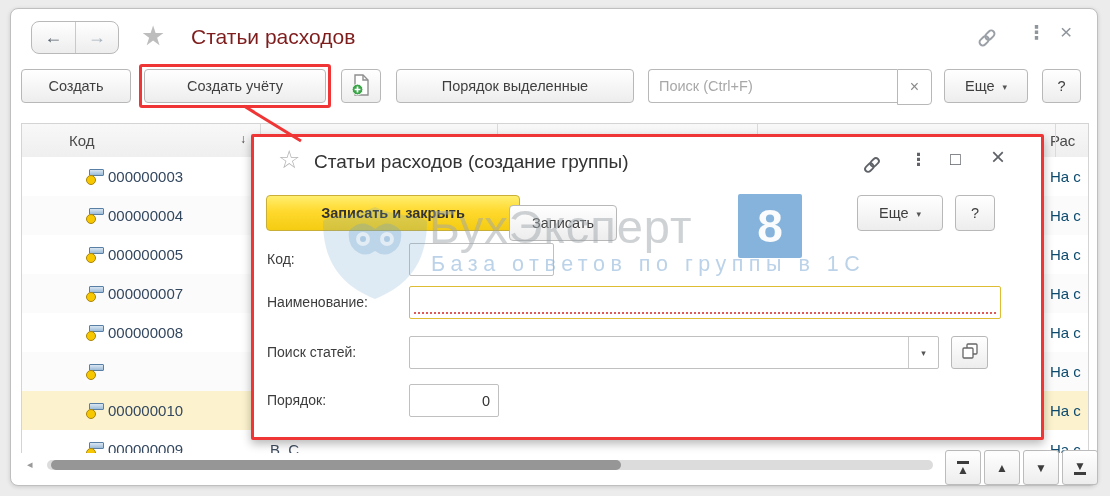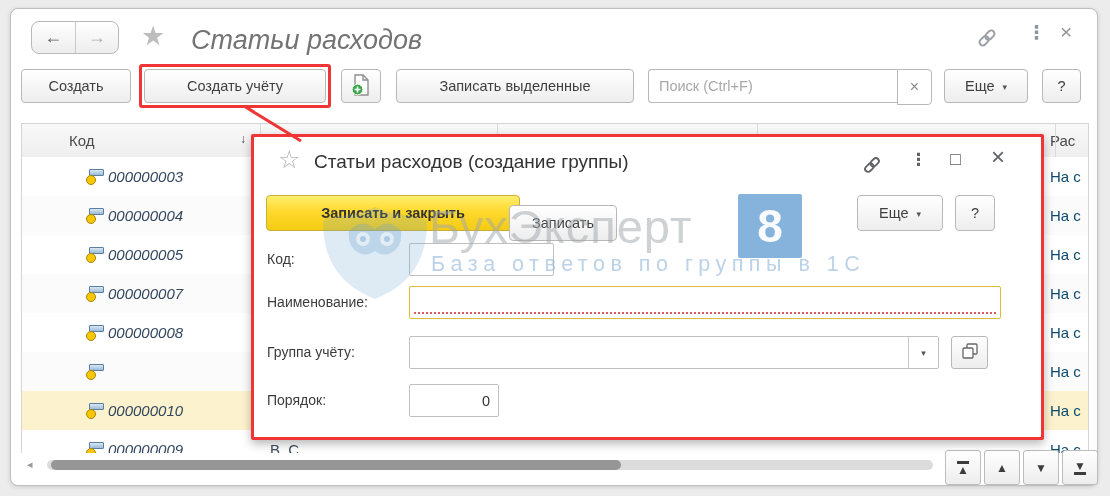--- a/index.html
+++ b/index.html
@@ -12,21 +12,21 @@
   
   #win{left:10px;top:8px;width:1088px;height:478px;background:#fff;
        border:1px solid #bfbfbf;border-radius:8px;box-shadow:0 1px 4px rgba(0,0,0,.15);}
   
   .nav-group{left:20px;top:12px;width:88px;height:33px;display:flex;
        border:1px solid #b9b9b9;border-radius:8px;background:linear-gradient(#fff,#ededed);overflow:hidden;}
   .nav-btn{flex:1;display:flex;align-items:center;justify-content:center;font-size:18px;cursor:default;}
   .nav-btn.back{color:#57636e;border-right:1px solid #c9c9c9;}
   .nav-btn.fwd{color:#a6b2bc;}
   .fav-star{left:130px;top:14px;font-size:27px;color:#bdbdbd;line-height:1;}
-  .win-title{left:180px;top:16px;font-size:27px;color:#737373;font-style:italic;}
+  .win-title{left:180px;top:16px;font-size:21px;color:#7f1d1d;}
   .hdr-ico{color:#8f959b;line-height:1;}
   .dots{font-weight:bold;letter-spacing:0;}
   
   .btn{height:34px;display:flex;align-items:center;justify-content:center;
        background:linear-gradient(#ffffff,#ededed);border:1px solid #b8b8b8;border-radius:4px;
        color:#3f3f3f;font-size:14.5px;padding:4px 10px;cursor:default;}
   .btn .caret{font-size:9px;color:#555;margin-left:8px;margin-top:2px;}
   #tb-create{left:10px;top:60px;width:110px;}
   #tb-create-group{left:133px;top:60px;width:182px;}
   #tb-newdoc{left:330px;top:60px;width:40px;}
@@ -52,21 +52,21 @@
   .th-right{position:absolute;left:1028px;top:0;line-height:33px;white-space:nowrap;overflow:hidden;width:40px;}
   .col-div{position:absolute;top:0;bottom:0;width:1px;background:#dadada;}
   .trow{position:absolute;left:0;right:0;height:39px;border-bottom:1px solid #ededed;background:#fff;font-size:15px;color:#33475f;}
   .trow.alt{background:#fbfbfb;}
   .trow.sel{background:#fcf2cd;}
   .item-ico{position:absolute;left:64px;top:10px;width:16px;height:18px;}
   .item-ico .bar{position:absolute;left:3px;top:2px;width:13px;height:5px;border:1px solid #5a7fa5;border-radius:1px;
        background:linear-gradient(#d9e6f2,#9dbcd8);}
   .item-ico .dot{position:absolute;left:0;top:8px;width:8px;height:8px;border-radius:50%;
        background:#f7c800;border:1px solid #a9840a;}
-  .trow .code{position:absolute;left:86px;top:0;line-height:39px;font-style:italic;}
+  .trow .code{position:absolute;left:86px;top:0;line-height:39px;}
   .trow .frag{position:absolute;left:248px;top:0;line-height:39px;color:#3d4c5e;}
   .trow .rcell{position:absolute;left:1028px;top:0;line-height:39px;width:40px;white-space:nowrap;overflow:hidden;color:#0c4a6e;}
   
   #hscroll{left:10px;top:444px;width:920px;height:24px;}
   .scroll-arrow{position:absolute;left:6px;top:6px;font-size:11px;color:#9a9a9a;line-height:1;}
   .scroll-track{position:absolute;left:26px;top:7px;width:886px;height:10px;background:#dcdcdc;border-radius:5px;}
   .scroll-thumb{position:absolute;left:4px;top:0;width:570px;height:10px;background:#969696;border-radius:5px;}
   
   .navbtns{left:934px;top:441px;display:flex;gap:3px;}
   .nbtn{width:34px;height:33px;background:linear-gradient(#fff,#ededed);border:1px solid #bcbcbc;border-radius:3px;
@@ -134,21 +134,21 @@
   <div class="abs btn" id="tb-newdoc">
     <span>
       <svg width="20" height="22" viewBox="0 0 20 22">
         <path d="M4 1 h8 l5 5 v15 h-13 z" fill="#fff" stroke="#8f8f8f" stroke-width="1.4"></path>
         <path d="M12 1 v5 h5" fill="none" stroke="#8f8f8f" stroke-width="1.4"></path>
         <circle cx="6.5" cy="15.5" r="5.4" fill="#3aa648" stroke="#fff" stroke-width="1"></circle>
         <path d="M6.5 12.6 v5.8 M3.6 15.5 h5.8" stroke="#fff" stroke-width="1.7"></path>
       </svg>
     </span>
   </div>
-  <div class="abs btn" id="tb-edit">Записать выделенные</div>
+  <div class="abs btn" id="tb-edit">Порядок выделенные</div>
   <div class="abs" id="tb-search">
     <input type="text" placeholder="Поиск (Ctrl+F)" style="">
     <div class="search-clear">
         <span>×</span>
       </div>
   </div>
   <div class="abs btn" id="tb-more">
     <span>Еще</span>
     <span class="caret">▾</span>
   </div>
@@ -280,21 +280,21 @@
 
     <div class="abs d-label" style="top:106px;">Код:</div>
     <input class="abs d-input" style="left: 155px; top: 106px; width: 145px;" value="">
 
     <div class="abs d-label" style="top:149px;">Наименование:</div>
     <div class="abs name-wrap">
       <input value="" style="">
       <div class="name-underline"></div>
     </div>
 
-    <div class="abs d-label" style="top:199px;">Группа учёту:</div>
+    <div class="abs d-label" style="top:199px;">Поиск статей:</div>
     <div class="abs grp-wrap">
       <input value="" style="">
       <div class="grp-dd">
           <span>▾</span>
         </div>
     </div>
     <div class="abs sq-btn" style="left:697px;top:199px;">
       <span>
         <svg width="20" height="20" viewBox="0 0 20 20">
           <rect x="7" y="3" width="10" height="10" rx="1" fill="#fff" stroke="#666" stroke-width="1.3"></rect>

